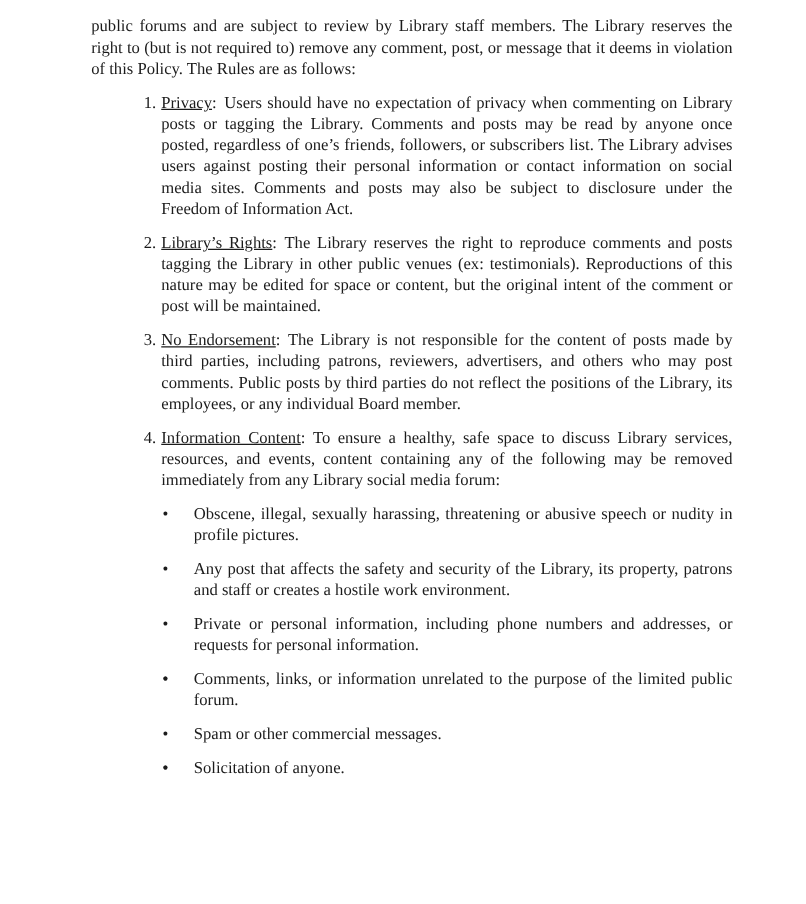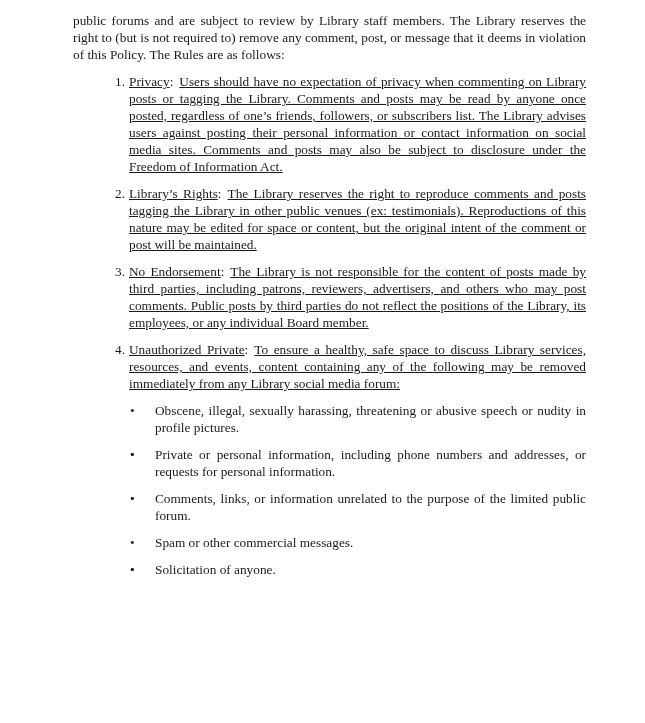--- a/index.html
+++ b/index.html
@@ -41,21 +41,20 @@
   .rule-num {
     position: absolute;
     left: 42px;
     top: 0;
   }
   .rule-label {
     text-decoration: underline;
   }
   .rule-text {
     margin-left: 6px;
-    text-decoration: underline;
   }
   li.bullet {
     position: relative;
     padding-left: 82px;
     margin: 0 0 10px 0;
     text-align: justify;
   }
   .bullet-marker {
     position: absolute;
     left: 57px;
@@ -75,31 +74,31 @@
 
   <li class="rule">
     <span class="rule-num">2.</span><span class="rule-label">Library’s Rights</span><span class="rule-colon">:</span><span class="rule-text">The Library reserves the right to reproduce comments and posts tagging the Library in other public venues (ex: testimonials). Reproductions of this nature may be edited for space or content, but the original intent of the comment or post will be maintained.</span>
   </li>
 
   <li class="rule">
     <span class="rule-num">3.</span><span class="rule-label">No Endorsement</span><span class="rule-colon">:</span><span class="rule-text">The Library is not responsible for the content of posts made by third parties, including patrons, reviewers, advertisers, and others who may post comments. Public posts by third parties do not reflect the positions of the Library, its employees, or any individual Board member.</span>
   </li>
 
   <li class="rule">
-    <span class="rule-num">4.</span><span class="rule-label">Unauthorized Private</span><span class="rule-colon">:</span><span class="rule-text">To ensure a healthy, safe space to discuss Library services, resources, and events, content containing any of the following may be removed immediately from any Library social media forum:</span>
+    <span class="rule-num">4.</span><span class="rule-label">Information Content</span><span class="rule-colon">:</span><span class="rule-text">To ensure a healthy, safe space to discuss Library services, resources, and events, content containing any of the following may be removed immediately from any Library social media forum:</span>
   </li>
 </ol>
 
   <ul class="bullets">
   <li class="bullet">
     <span class="bullet-marker">•</span><span class="bullet-text">Obscene, illegal, sexually harassing, threatening or abusive speech or nudity in profile pictures.</span>
   </li>
 
   <li class="bullet">
-    <span class="bullet-marker">•</span>
+    <span class="bullet-marker">•</span><span class="bullet-text">Any post that affects the safety and security of the Library, its property, patrons and staff or creates a hostile work environment.</span>
   </li>
 
   <li class="bullet">
     <span class="bullet-marker">•</span><span class="bullet-text">Private or personal information, including phone numbers and addresses, or requests for personal information.</span>
   </li>
 
   <li class="bullet">
     <span class="bullet-marker">•</span>
   </li>
 

